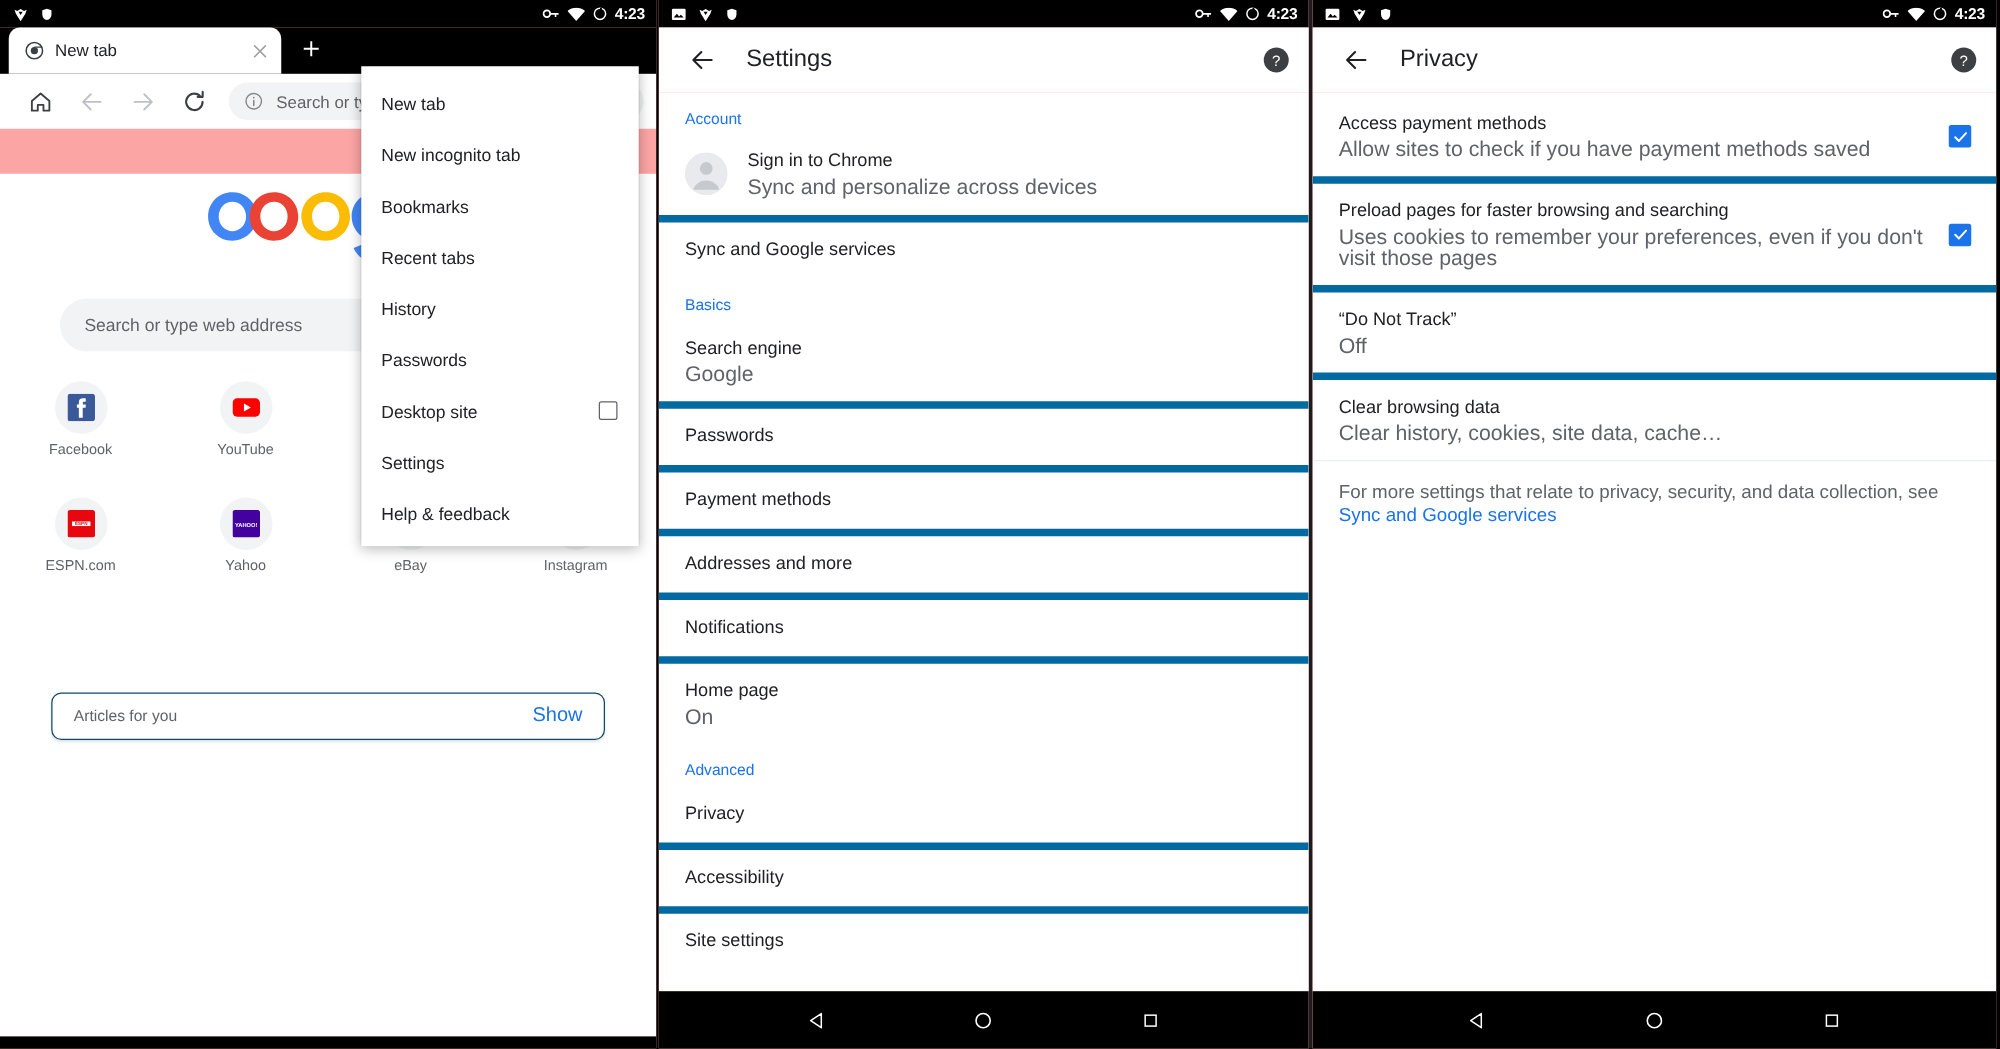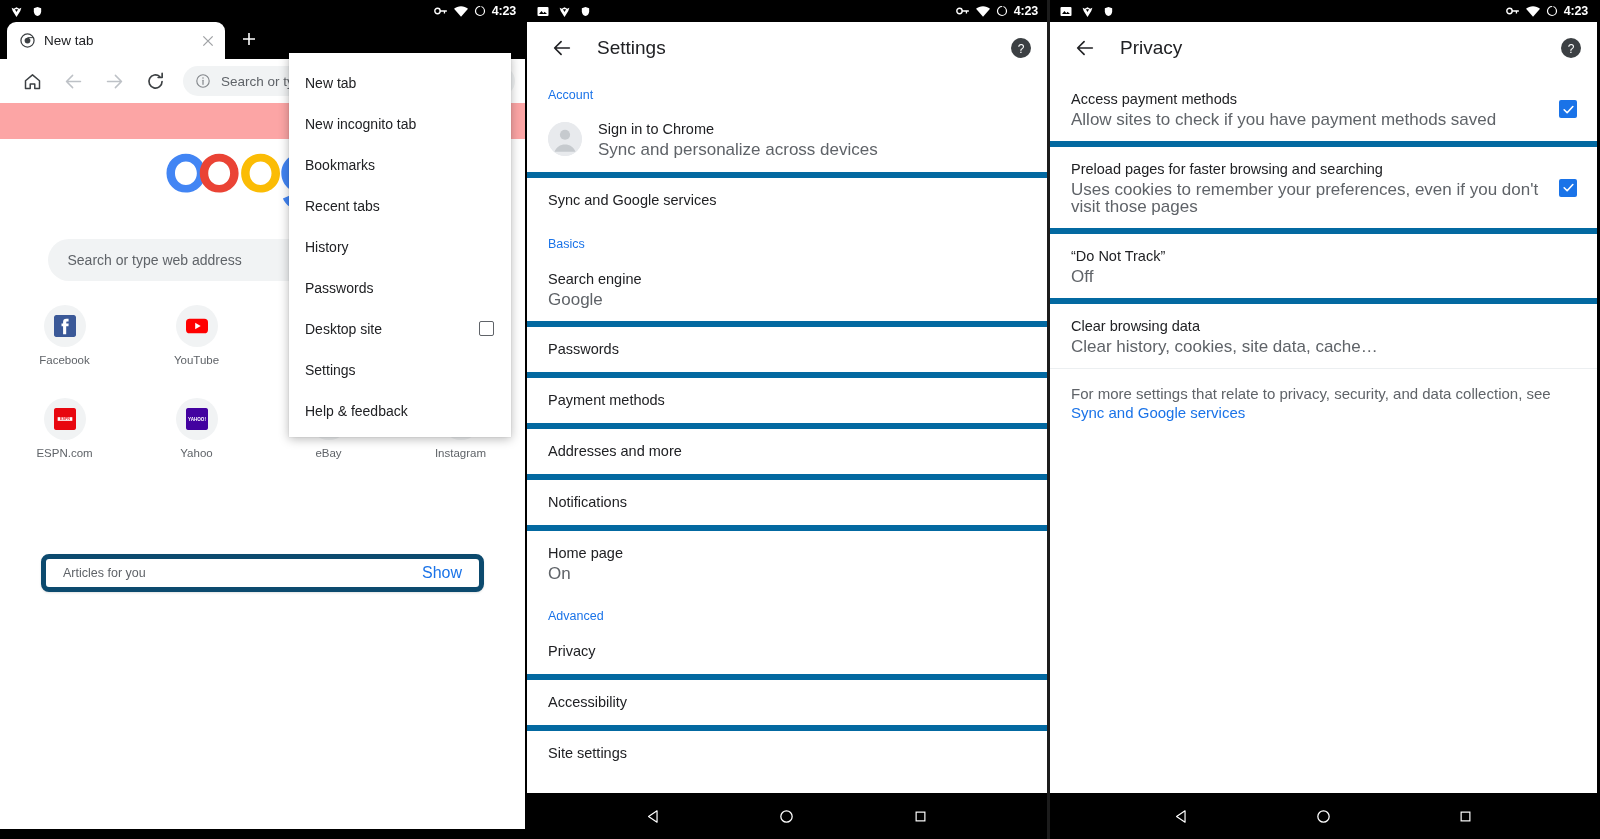--- a/index.html
+++ b/index.html
@@ -80,21 +80,21 @@
   .tile{ width:100px; display:flex; flex-direction:column; align-items:center; }
   .tile-icon{
     width:42px; height:42px; border-radius:50%; background:#f1f3f4;
     display:flex; align-items:center; justify-content:center;
   }
   .tile-label{ margin-top:7px; font-size:11.5px; color:#5f6368; white-space:nowrap; }
   .tile-img{ width:22px; height:22px; border-radius:2px; display:block; }
 
   .articles-card{
     position:absolute; left:41px; right:41px; top:415px; height:38px;
-    background:#fff; border:5px solid #0c4a6e; border-radius:8px;
+    background:#fff; border:1px solid #0c4a6e; border-radius:8px;
     box-shadow:0 1px 2px rgba(60,64,67,.15);
     display:flex; align-items:center; justify-content:space-between;
     padding:0 17px;
   }
   .articles-label{ font-size:12.5px; color:#5f6368; }
   .articles-show{ font-size:16px; color:#1a73e8; font-weight:500; }
 
   
   .menu{
     position:absolute; left:289px; top:53px; width:222px;

